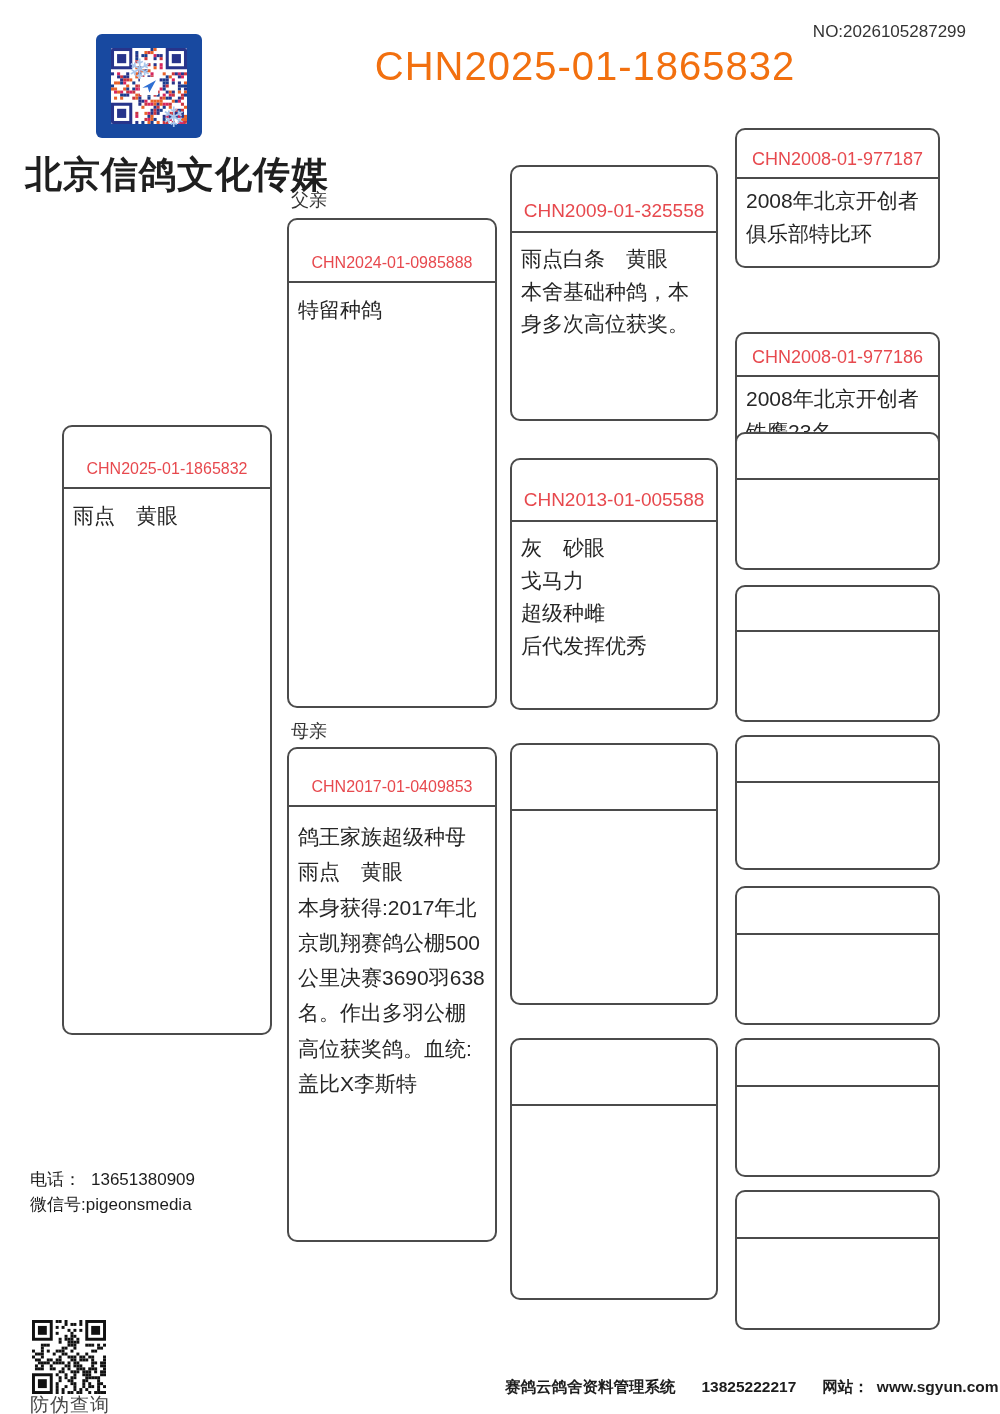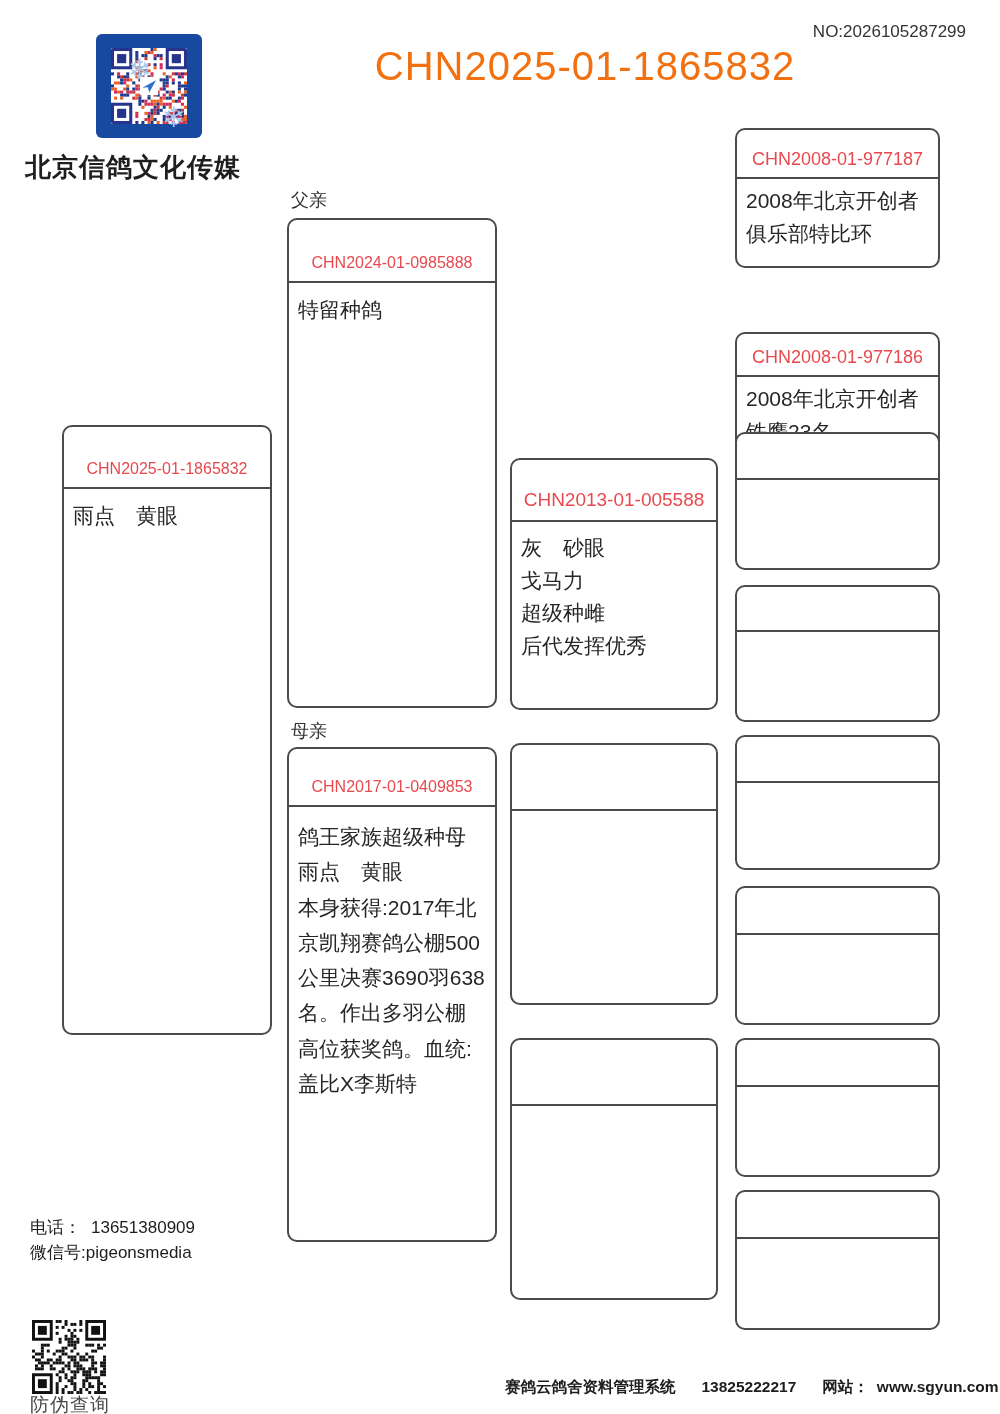--- a/index.html
+++ b/index.html
@@ -8,37 +8,37 @@
 
   .doc-no{position:absolute;top:22px;right:34px;font-size:17px;color:#333;}
   .title{position:absolute;top:44px;left:170px;width:830px;text-align:center;
          font-size:40px;color:#f2700f;font-weight:500;letter-spacing:1px;}
   .logo{position:absolute;left:96px;top:34px;width:106px;height:104px;background:#1849a0;
         border-radius:6px;display:flex;align-items:center;justify-content:center;}
   .logo svg{width:76px;height:76px;background:#fff;border-radius:2px;}
   .snow{position:absolute;color:#a9c7ec;font-size:28px;line-height:1;user-select:none;}
   .snow1{left:128px;top:56px;}
   .snow2{left:162px;top:104px;}
-  .org-name{position:absolute;left:25px;top:150px;font-size:26px;font-weight:600;color:#1f1f1f;letter-spacing:1px;}
+  .org-name{position:absolute;left:25px;top:150px;font-size:37px;font-weight:600;color:#1f1f1f;letter-spacing:1px;}
 
   .section-label{position:absolute;font-size:18px;color:#333;}
 
   .box{position:absolute;background:#fff;border:2px solid #4b4b4b;border-radius:10px;box-sizing:border-box;}
   .box-head{display:flex;align-items:flex-end;justify-content:center;
             border-bottom:2px solid #4b4b4b;box-sizing:border-box;padding-bottom:9px;}
   .box.empty .box-head{border-bottom:2px solid #4b4b4b;}
   .ring{color:#e7494e;white-space:nowrap;}
   .ring-lg{font-size:16px;}
   .ring-md{font-size:19px;}
   .ring-sm{font-size:18px;}
   .box-body{padding:10px 9px;font-size:21px;line-height:1.6;color:#262626;white-space:pre-line;}
   .box-body.tight{line-height:1.55;}
   .box-body.mother{line-height:1.68;padding-top:12px;}
 
-  .contact{position:absolute;left:30px;top:1216px;font-size:17px;color:#1d1d1d;line-height:1.45;}
+  .contact{position:absolute;left:30px;top:1168px;font-size:17px;color:#1d1d1d;line-height:1.45;}
   .contact .gap{display:inline-block;width:10px;}
 
   .af-qr{position:absolute;left:32px;top:1320px;width:74px;height:74px;}
   .af-label{position:absolute;left:30px;top:1392px;width:80px;text-align:center;
             font-size:19px;color:#474747;letter-spacing:1px;}
 
   .footer{position:absolute;left:505px;top:1377px;font-size:15.5px;font-weight:600;color:#1d1d1d;}
   .footer span{margin-right:0;}
   .footer .sp{display:inline-block;width:26px;}
   .footer .sp2{display:inline-block;width:8px;}
@@ -307,20 +307,27 @@
   <div class="section-label" style="left:291px;top:719px;">母亲</div>
   <div class="box" style="left:287px;top:747px;width:210px;height:495px;">
     <div class="box-head" style="height:58px;">
       <span class="ring ring-lg">CHN2017-01-0409853</span>
     </div>
     <div class="box-body mother">鸽王家族超级种母
 雨点　黄眼
 本身获得:2017年北京凯翔赛鸽公棚500公里决赛3690羽638名。作出多羽公棚高位获奖鸽。血统:盖比X李斯特</div>
   </div>
 
+  <div class="box" style="left:510px;top:165px;width:208px;height:256px;">
+    <div class="box-head" style="height:66px;">
+      <span class="ring ring-md">CHN2009-01-325558</span>
+    </div>
+    <div class="box-body tight">雨点白条　黄眼
+本舍基础种鸽，本身多次高位获奖。</div>
+  </div>
 
   <div class="box" style="left:510px;top:458px;width:208px;height:252px;">
     <div class="box-head" style="height:62px;">
       <span class="ring ring-md">CHN2013-01-005588</span>
     </div>
     <div class="box-body tight">灰　砂眼
 戈马力
 超级种雌
 后代发挥优秀</div>
   </div>

